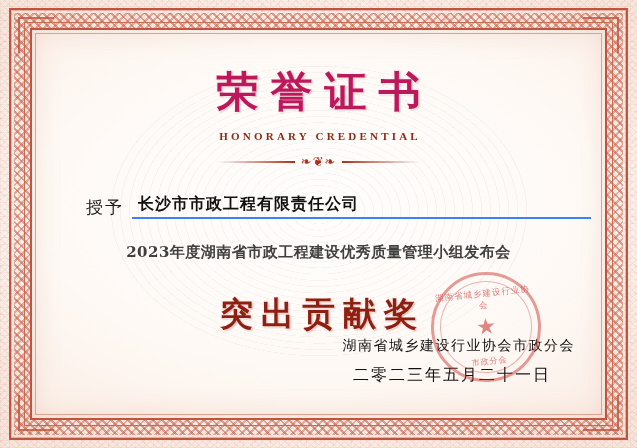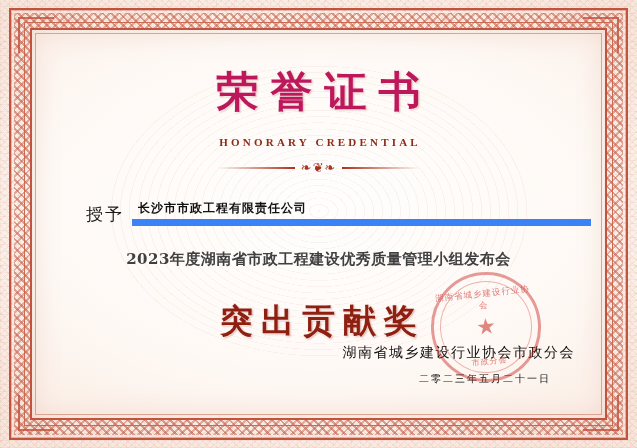--- a/index.html
+++ b/index.html
@@ -108,21 +108,21 @@
     font-family: "DejaVu Serif", serif;
     font-weight: bold;
     font-size: 42px;
     letter-spacing: 12px;
     text-indent: 12px;
     color: #be185d;
     text-shadow: 0 1px 0 rgba(255,255,255,.7), 1px 1px 2px rgba(150,50,30,.35);
   }
   .title-en {
     text-align: center;
-    margin-top: 16px;
+    margin-top: 10px;
     font-family: "Liberation Serif", serif;
     font-size: 11px;
     letter-spacing: 3.2px;
     text-indent: 3.2px;
     color: #8e2a18;
     font-weight: bold;
   }
   .divider {
     display: flex;
     align-items: center;
@@ -154,25 +154,25 @@
   }
   .grant-label {
     font-family: "DejaVu Serif", serif;
     font-size: 17px;
     color: #1b1b1b;
     letter-spacing: 2px;
     white-space: nowrap;
   }
   .grant-name {
     font-family: "DejaVu Serif", serif;
-    font-size: 12px;
+    font-size: 16px;
     font-weight: bold;
     color: #111111;
     letter-spacing: 1px;
-    border-bottom: 7px solid #3b82f6;
+    border-bottom: 2px solid #3b82f6;
     padding: 0 6px 2px 6px;
     flex: 1;
     white-space: nowrap;
   }
 
   .line-event {
     margin-top: 24px;
     text-align: center;
     font-family: "DejaVu Serif", serif;
     font-weight: bold;
@@ -198,21 +198,21 @@
     font-family: "DejaVu Serif", serif;
     font-size: 14px;
     color: #111111;
     letter-spacing: 1.5px;
   }
   .date {
     margin-top: 10px;
     text-align: right;
     padding-right: 40px;
     font-family: "DejaVu Serif", serif;
-    font-size: 10px;
+    font-size: 16px;
     color: #111111;
     letter-spacing: 2px;
   }
 
   
   .seal {
     position: absolute;
     right: 96px;
     bottom: 66px;
     width: 104px;

